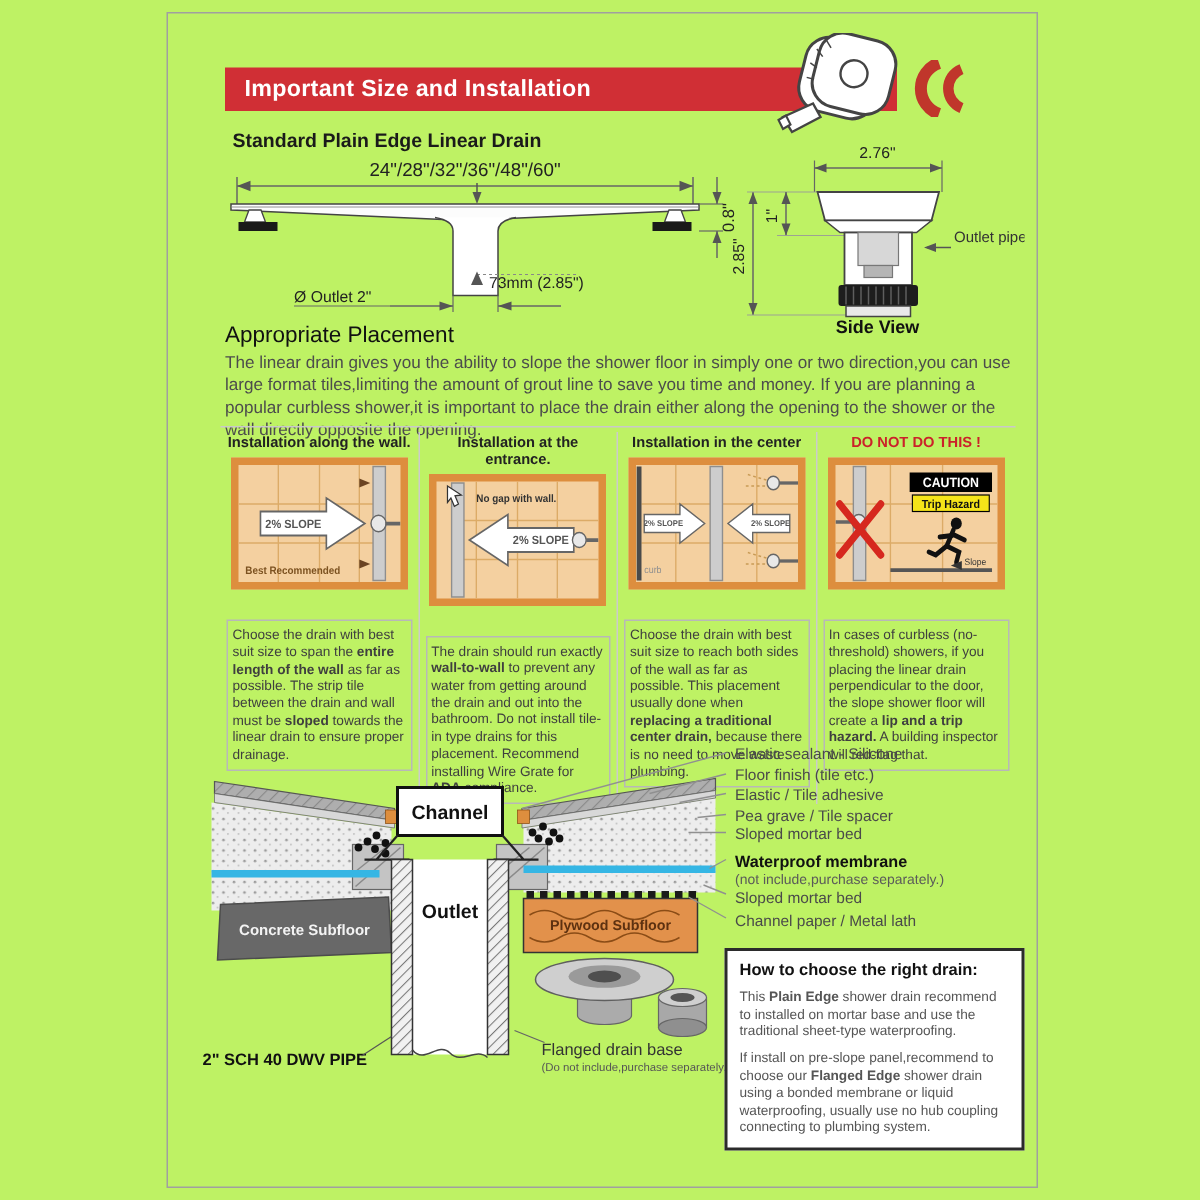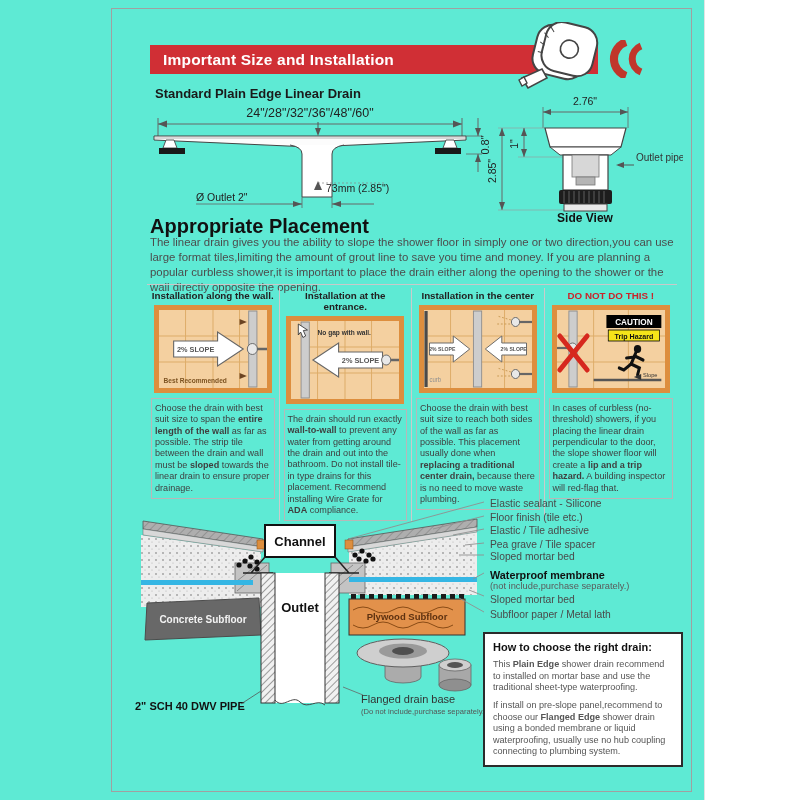--- a/index.html
+++ b/index.html
@@ -1,30 +1,30 @@
 <!DOCTYPE html>
 <html><head>
 <meta charset="utf-8">
 <style>
   html,body{margin:0;padding:0;background:#fff;}
-  .page{position:relative;width:704px;height:800px;background:#5eead4;font-family:"Liberation Sans",sans-serif;overflow:hidden;outline:1px solid #e2e2e2;}
+  .page{position:relative;width:800px;height:800px;background:#bef264;font-family:"Liberation Sans",sans-serif;overflow:hidden;outline:1px solid #e2e2e2;}
   .frame{position:absolute;left:111px;top:8px;width:579px;height:782px;border:1px solid #a0a0a0;}
   .abs{position:absolute;}
   .hdr-banner{position:absolute;left:150px;top:45px;width:448px;height:29px;background:#d02f35;color:#fff;font-weight:bold;font-size:15.5px;line-height:29px;padding-left:13px;box-sizing:border-box;letter-spacing:.2px;}
   .fv-title{position:absolute;left:155px;top:86px;font-size:13px;font-weight:bold;color:#1a1a1a;}
-  .ap-head{position:absolute;left:150px;top:215px;font-size:20px;font-weight:bold;color:#111;}
+  .ap-head{position:absolute;left:150px;top:215px;font-size:15px;font-weight:normal;color:#111;}
   .ap-body{position:absolute;left:150px;top:235px;width:524px;font-size:11.4px;line-height:1.32;color:#4c4c4c;}
   .cols-rule{position:absolute;left:147px;top:284px;width:530px;height:1px;background:#c9c9c9;}
   .cols{position:absolute;left:147px;top:288px;width:530px;display:flex;align-items:stretch;}
   .col{width:132.5px;box-sizing:border-box;padding:0 4px;border-right:1px solid #cbcbcb;}
   .col:last-child{border-right:none;}
   .col-title{font-size:9.8px;font-weight:bold;color:#222;text-align:center;margin:2px 0 4px 0;}
   .col-title.warn{color:#cb2229;}
   .diag{width:108px;height:78px;border:5px solid #dd8e3e;margin:0 auto;background:#f4d0a0;}
-  .col-text{margin-top:5px;border:1px solid #b8b8b8;padding:4px 3px;font-size:9.1px;line-height:1.25;color:#3f3f3f;min-height:84px;}
+  .col-text{margin-top:20px;border:1px solid #b8b8b8;padding:4px 3px;font-size:9.1px;line-height:1.25;color:#3f3f3f;min-height:84px;}
   .ri-head{position:absolute;left:150px;top:486px;font-size:13px;color:#333;}
   .ri-head b{font-size:15px;color:#111;}
   .xlabel{position:absolute;left:490px;font-size:10.3px;color:#4a4a4a;white-space:nowrap;text-align:center;}
   .xlabel.b{font-weight:bold;color:#111;font-size:10.8px;}
   .xlabel.sm{font-size:9.3px;color:#5a5a5a;}
   .choose-box{position:absolute;left:483px;top:632px;width:180px;border:2px solid #2b2b2b;background:#fff;padding:7px 8px;}
   .choose-box h4{margin:0;font-size:11px;color:#111;}
   .choose-box p{margin:6px 0 0 0;font-size:9.1px;line-height:1.28;color:#555;}
   .ftr-banner{position:absolute;left:183px;top:743px;width:334px;height:21px;background:#ae4038;color:#fff;font-weight:bold;font-size:12.5px;line-height:21px;text-align:center;}
   .brand{position:absolute;left:548px;top:734px;width:112px;text-align:right;color:#c0362b;}
@@ -385,21 +385,21 @@
   </svg>
 
   <div class="xlabel" style="top:498px;">Elastic sealant - Silicone</div>
   <div class="xlabel" style="top:512px;">Floor finish (tile etc.)</div>
   <div class="xlabel" style="top:525px;">Elastic / Tile adhesive</div>
   <div class="xlabel" style="top:539px;">Pea grave / Tile spacer</div>
   <div class="xlabel" style="top:551px;">Sloped mortar bed</div>
   <div class="xlabel b" style="top:569px;">Waterproof membrane</div>
   <div class="xlabel sm" style="top:581px;">(not include,purchase separately.)</div>
   <div class="xlabel" style="top:594px;">Sloped mortar bed</div>
-  <div class="xlabel" style="top:609px;">Subfloor paper / Metal lath</div>
+  <div class="xlabel" style="top:609px;">Channel paper / Metal lath</div>
 
   <div class="choose-box">
     <h4>How to choose the right drain:</h4>
     <p><span>This </span><b>Plain Edge</b><span> shower drain recommend to installed on mortar base and use the traditional sheet-type waterproofing.</span></p>
     <p><span>If install on pre-slope panel,recommend to choose our </span><b>Flanged Edge</b><span> shower drain using a bonded membrane or liquid waterproofing, usually use no hub coupling connecting to plumbing system.</span></p>
   </div>
 
 </div>
 
 </body></html>

